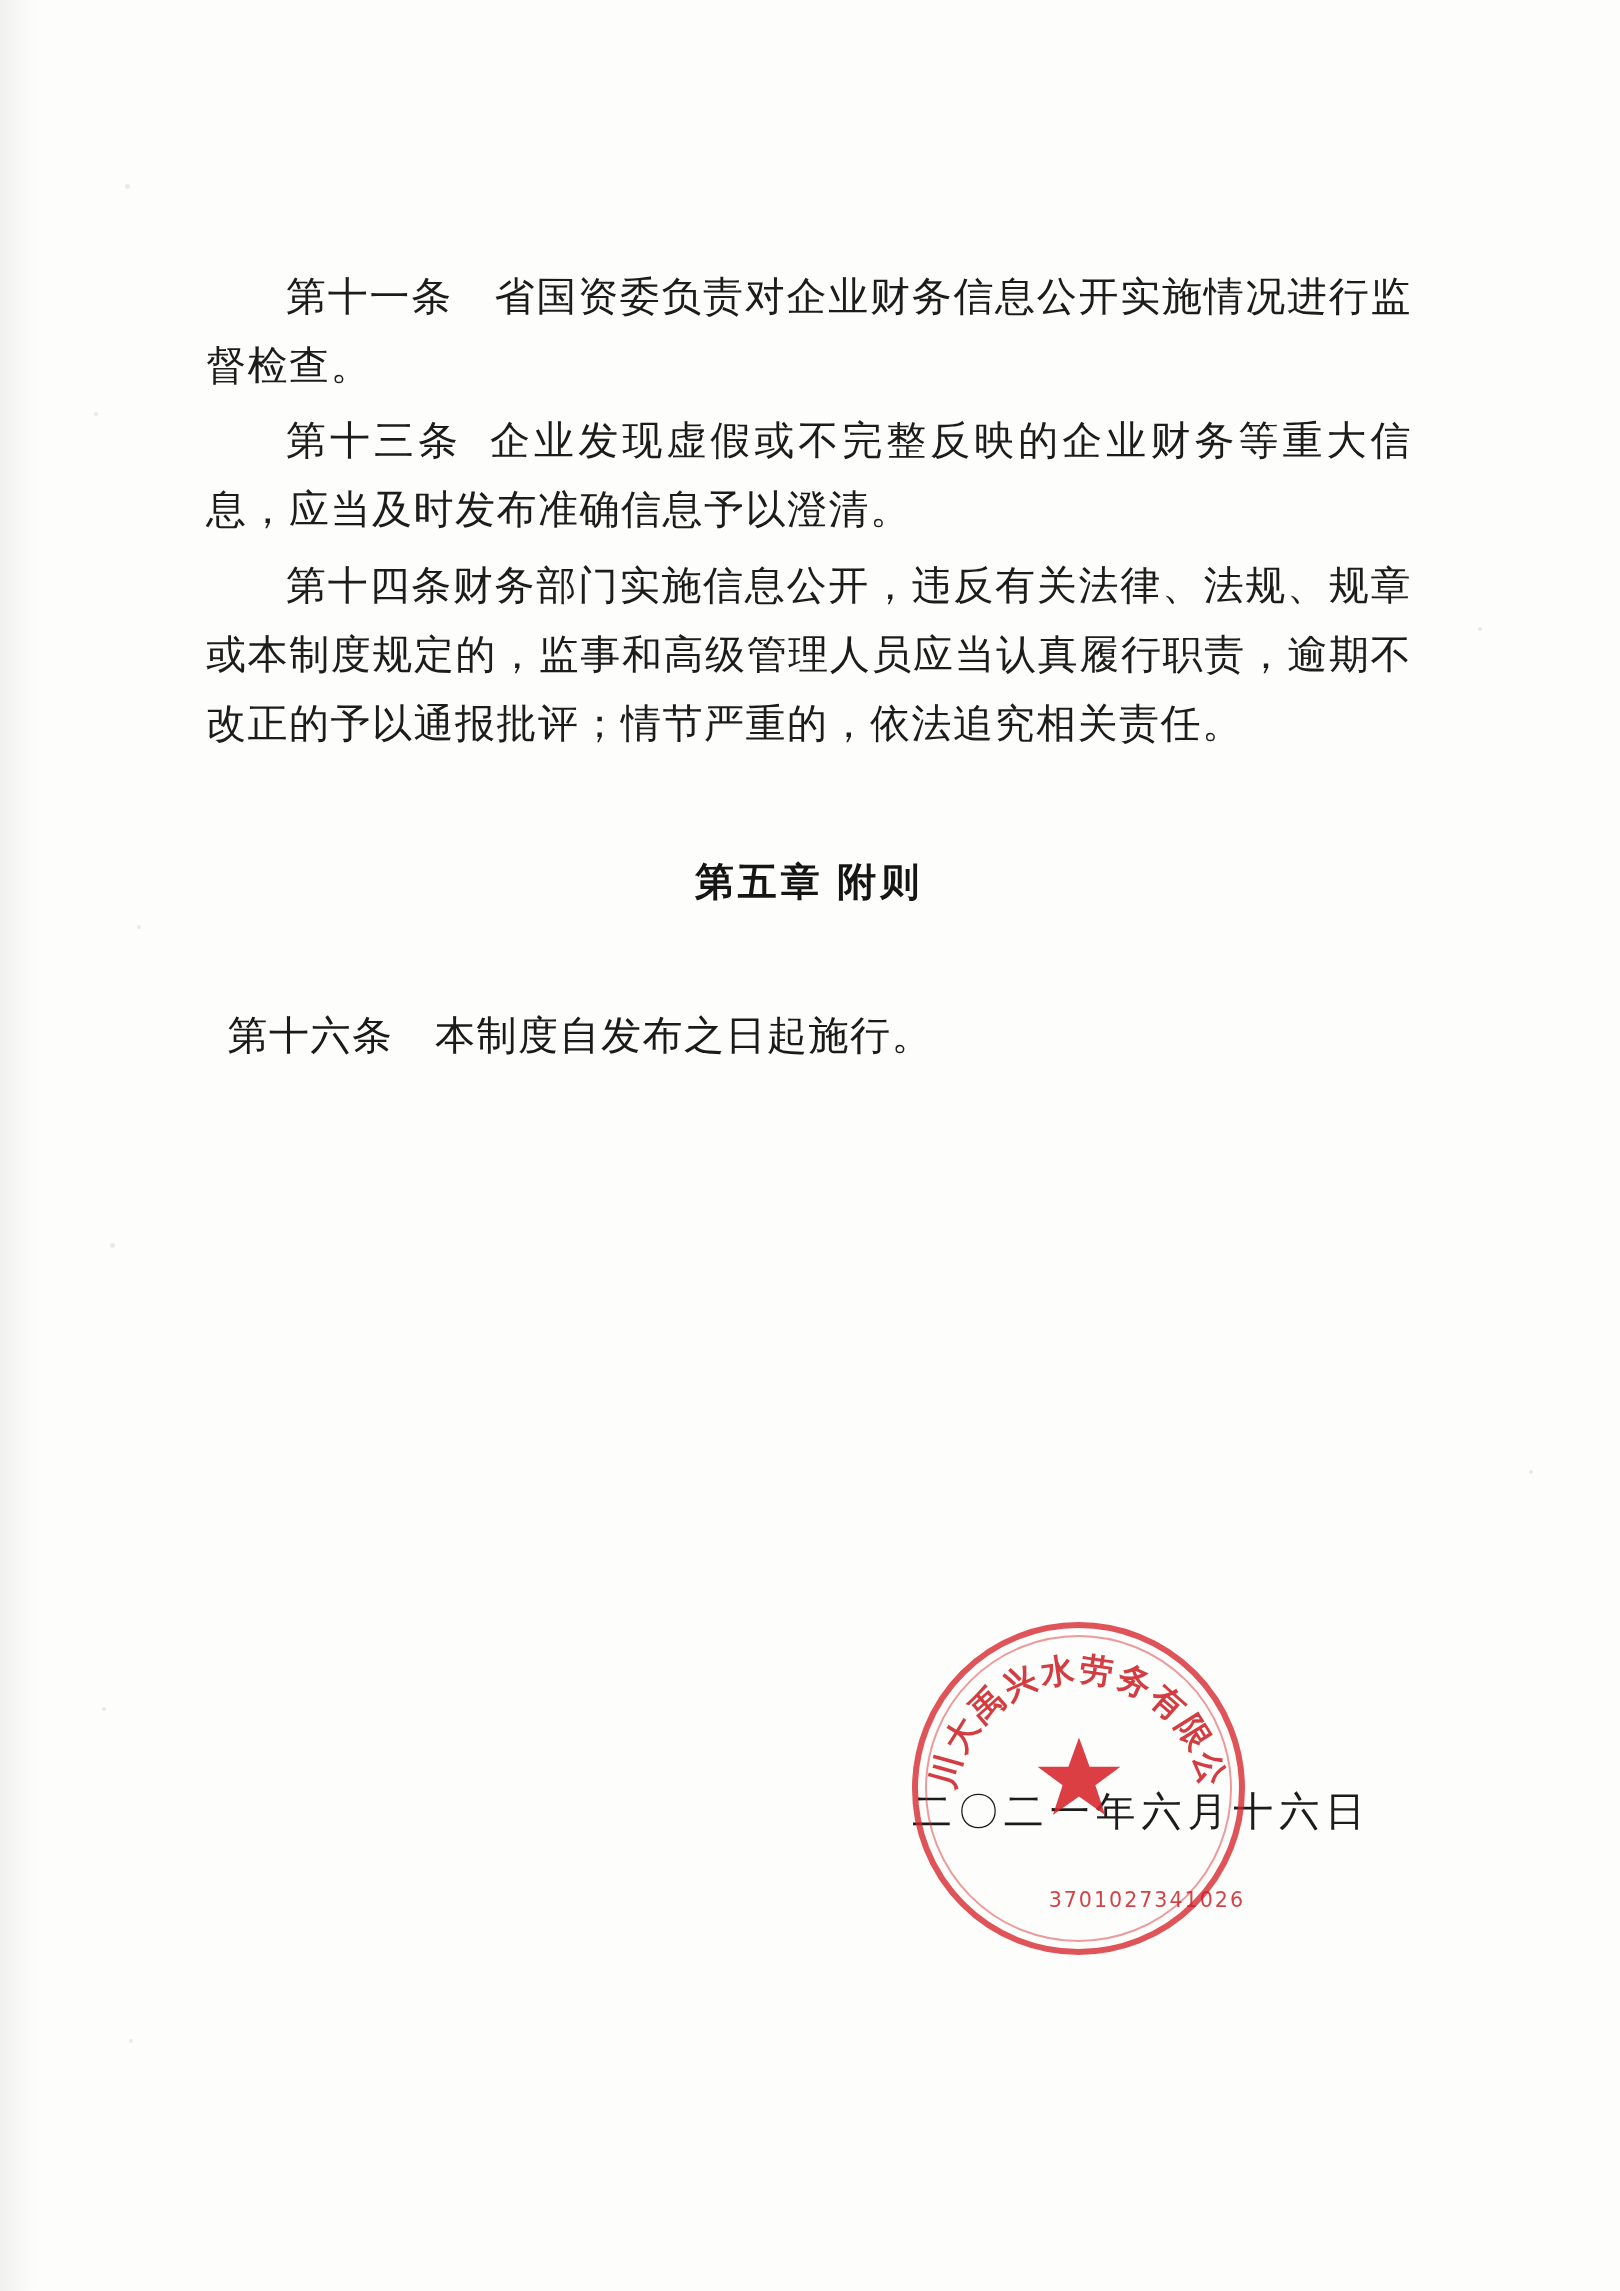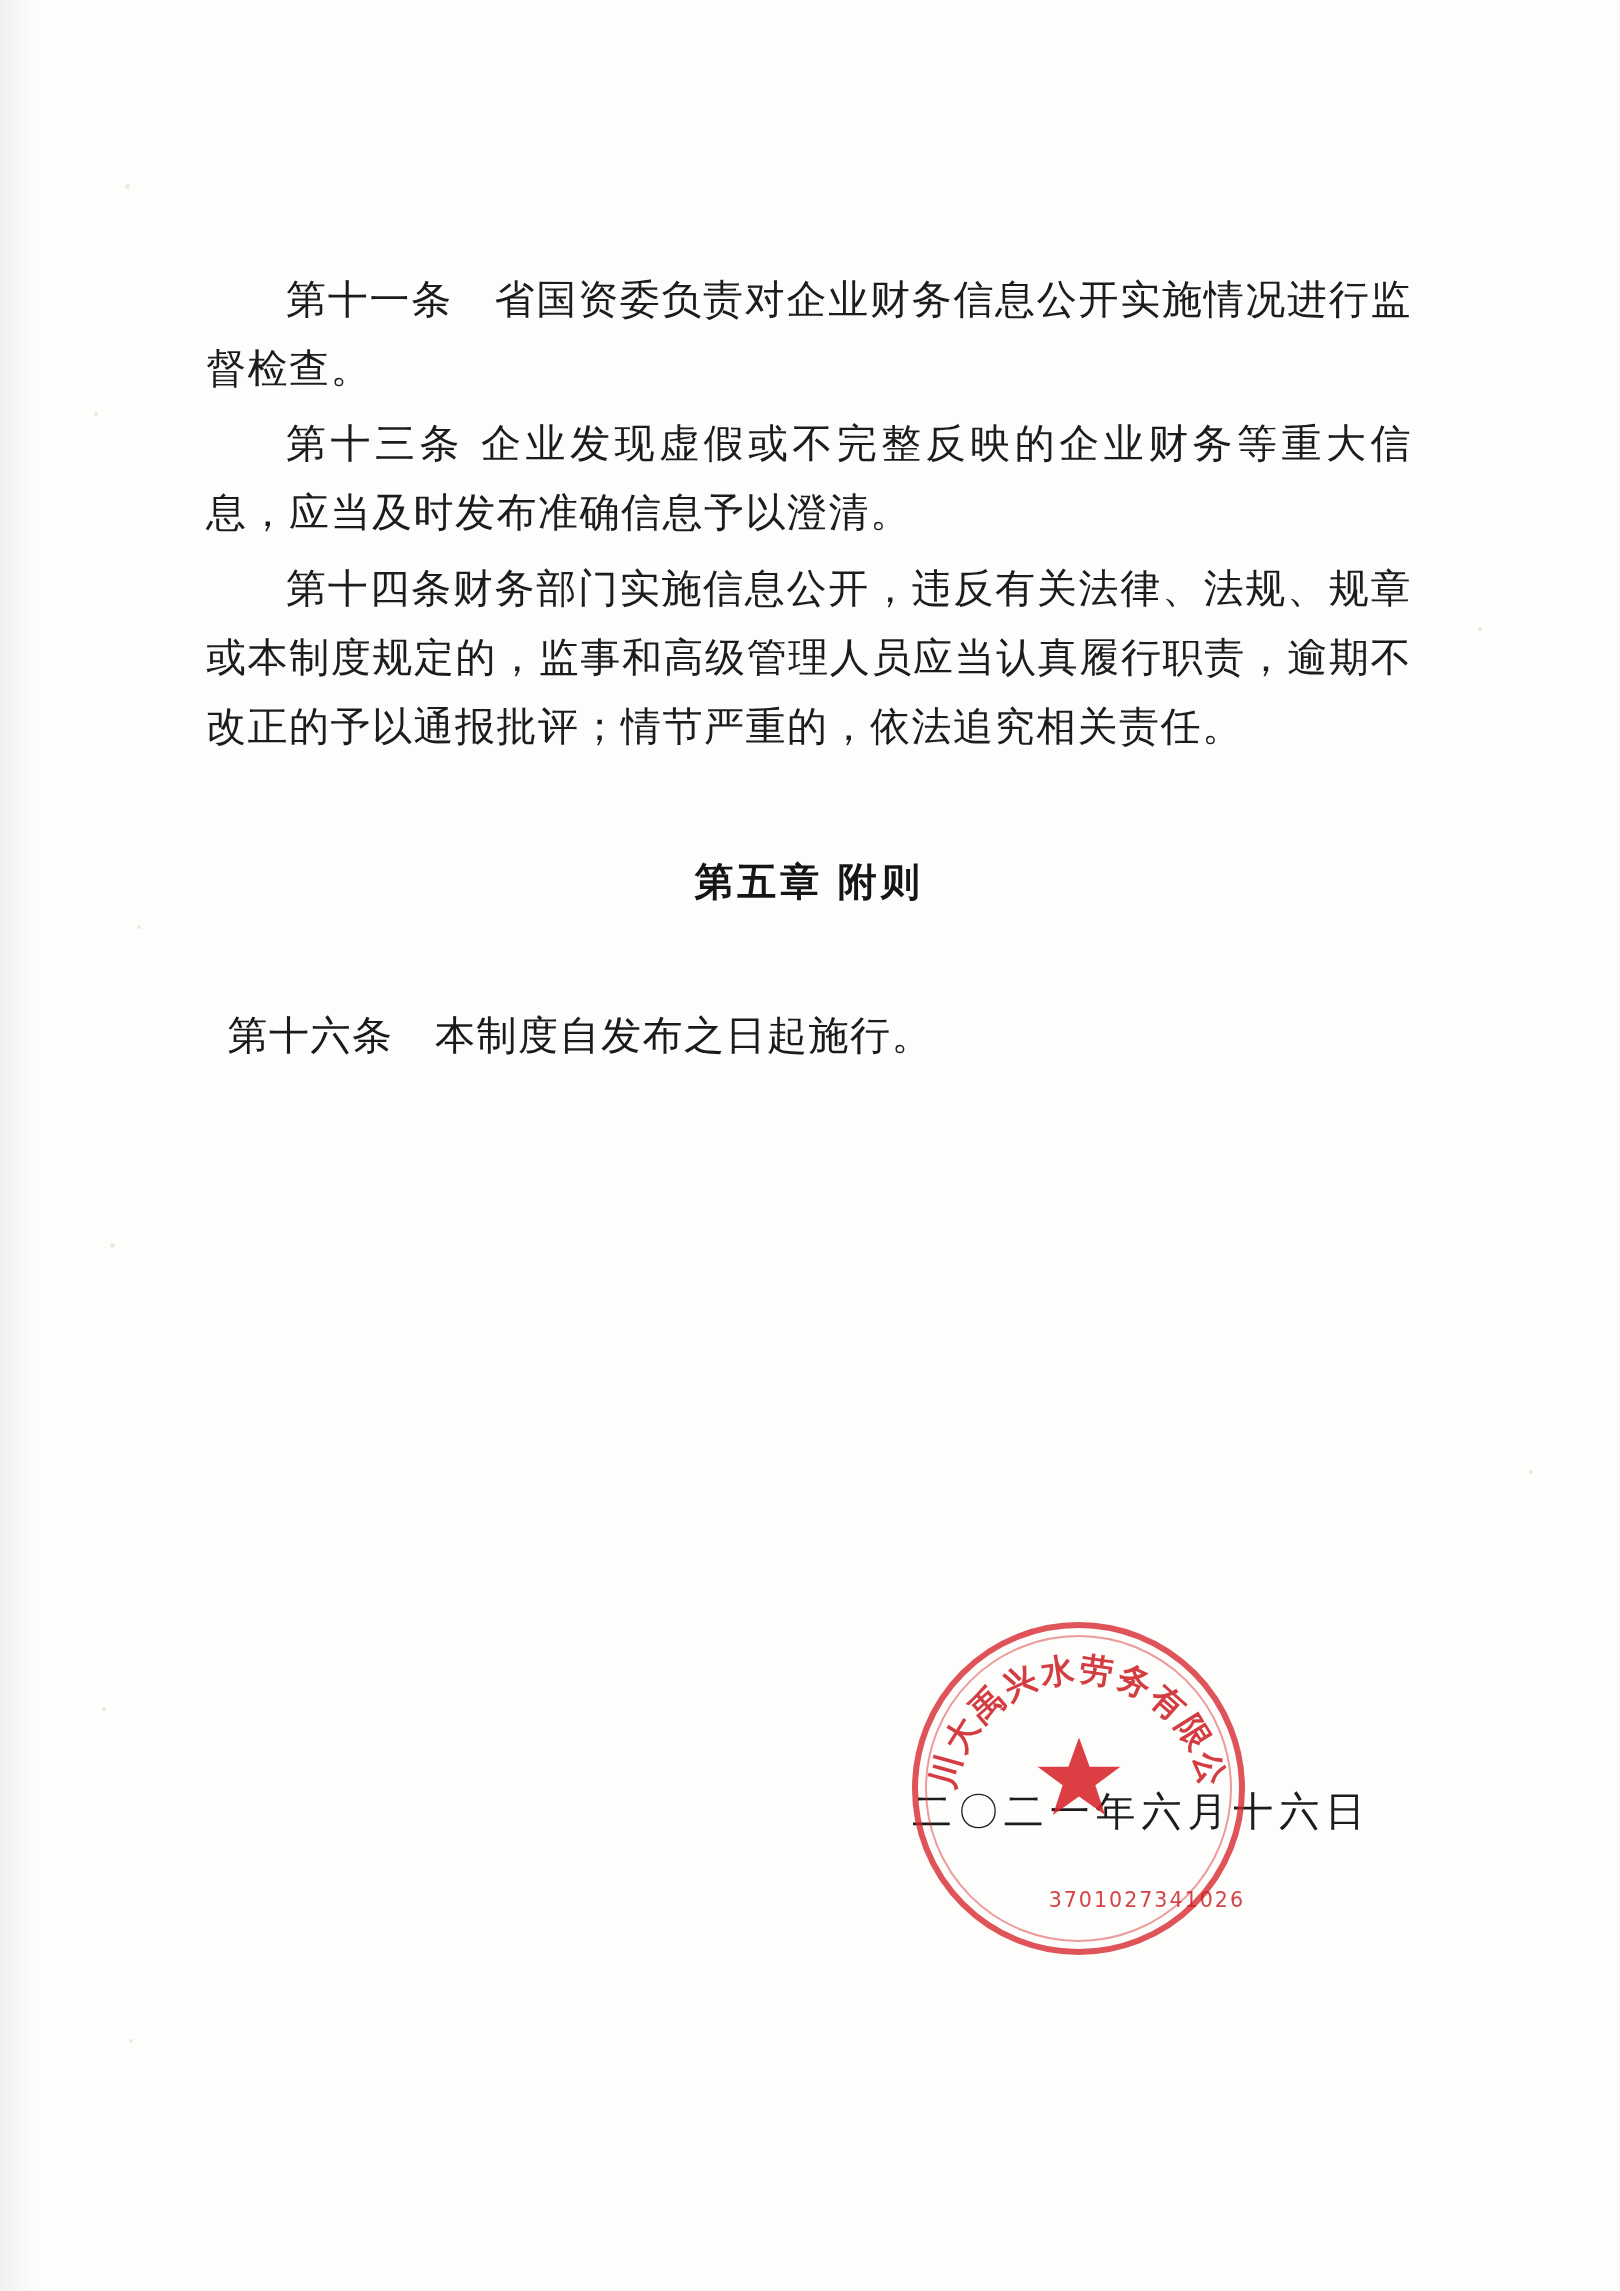--- a/index.html
+++ b/index.html
@@ -37,29 +37,30 @@
     font-size: 40px;
     line-height: 1.73;
     letter-spacing: 1.5px;
     text-align: justify;
     margin: 0 0 5.9px 0;
     color: #1c1c1c;
     font-family: "DejaVu Serif", serif;
   }
   .para.indent {
     text-indent: 80px;
+    font-family: Liberation Mono, monospace;
   }
   .chapter {
     margin-top: 94px;
     margin-bottom: 94px;
     text-align: center;
     font-size: 39px;
     font-weight: bold;
     letter-spacing: 3.9px;
-    font-family: Liberation Sans, sans-serif;
+    font-family: Liberation Serif, serif;
     color: #151515;
   }
   .tail-line {
     font-size: 40px;
     line-height: 1.62;
     letter-spacing: 1.5px;
     text-indent: 21.6px;
     margin: 0 0 3.9px 0;
     font-family: "DejaVu Serif", serif;
   }

